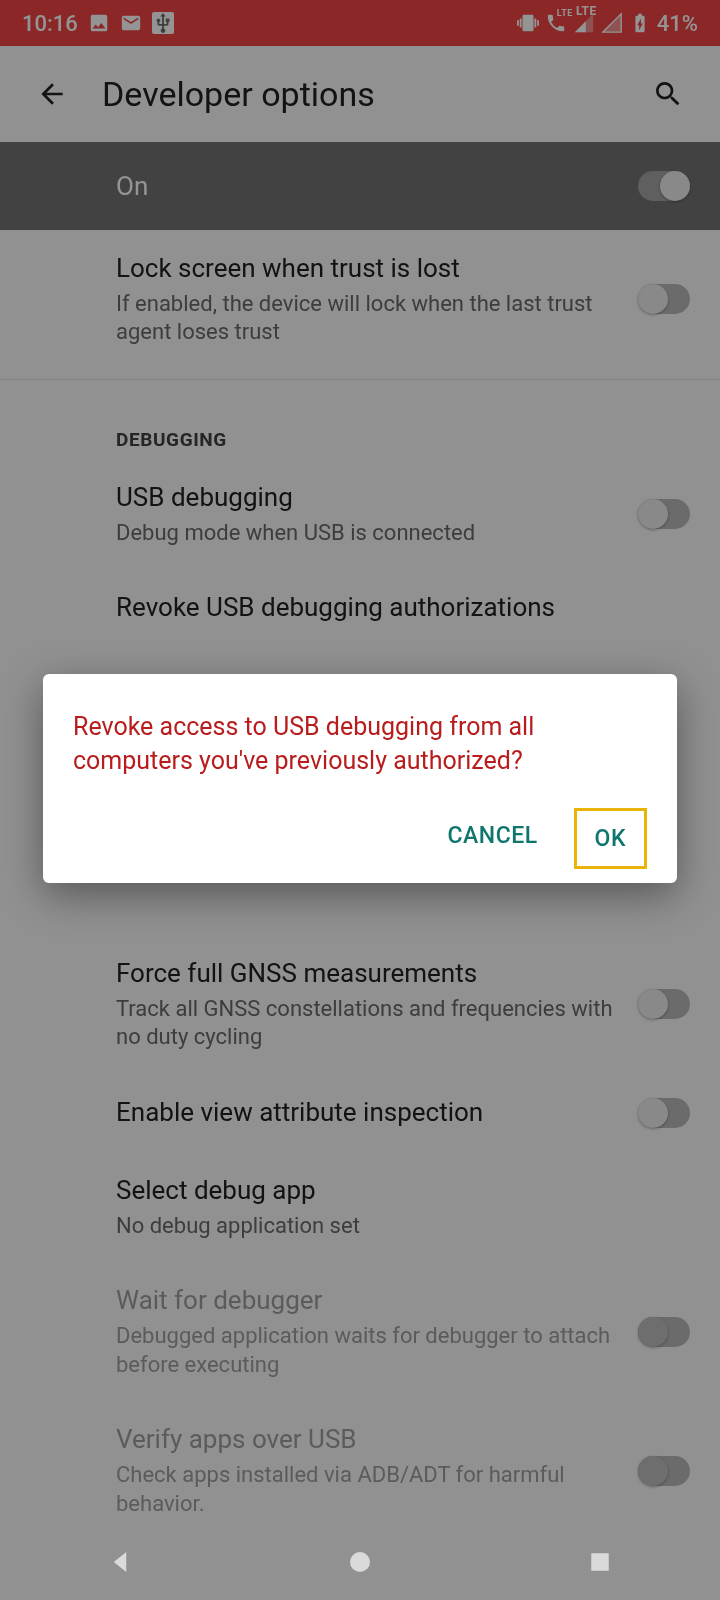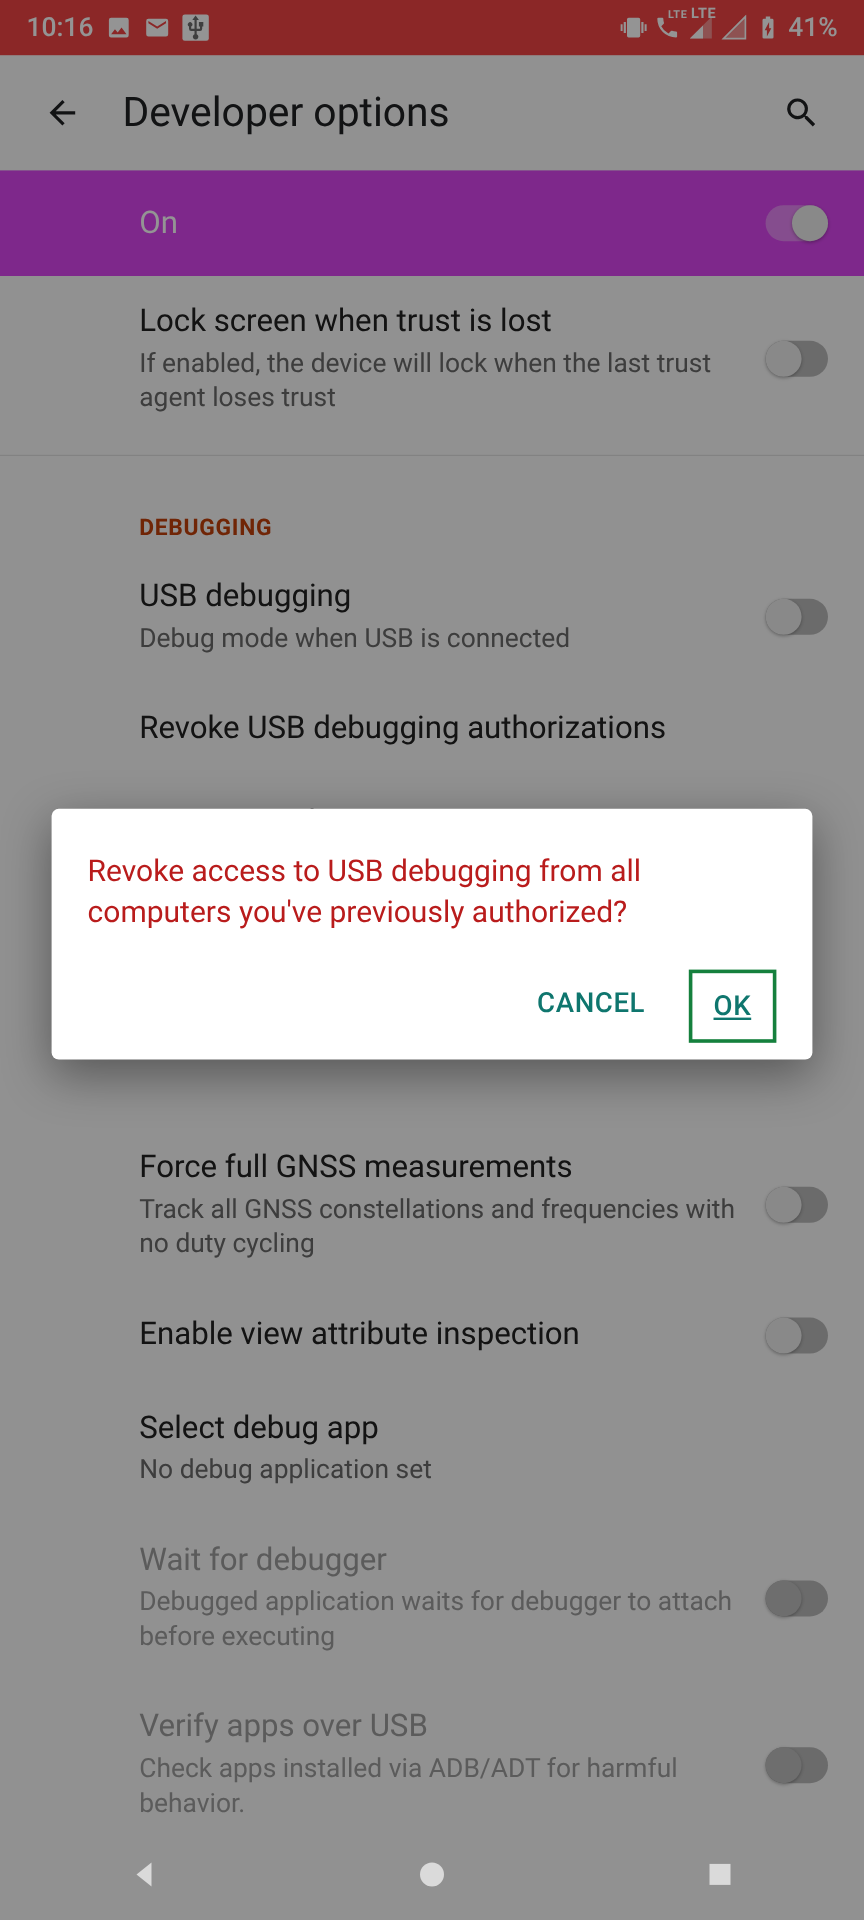--- a/index.html
+++ b/index.html
@@ -6,42 +6,42 @@
     body { width:720px; height:1600px; background:#fafafa; position:relative; overflow:hidden; }
     .status-bar { height:46px; background:#ef4444; color:#fff; display:flex; align-items:center; justify-content:space-between; padding:0 22px; font-size:22px; font-weight:500; }
     .status-left, .status-right { display:flex; align-items:center; gap:10px; }
     .status-right { gap:6px; }
     .sb-ico { width:22px; height:22px; display:inline-flex; align-items:flex-end; justify-content:center; }
     .sb-ico svg { width:100%; height:100%; fill:#fff; }
     .appbar { height:96px; display:flex; align-items:center; padding:0 32px; }
     .appbar .title { font-size:34px; color:#202124; flex:1; margin-left:30px; }
     .ico { width:40px; height:40px; display:flex; align-items:center; justify-content:center; }
     .ico svg { width:32px; height:32px; fill:#202124; }
-    .master { height:88px; background:#d946ef; color:#fff; display:flex; align-items:center; padding:0 30px 0 116px; font-size:26px; }
+    .master { height:88px; background:#737373; color:#fff; display:flex; align-items:center; padding:0 30px 0 116px; font-size:26px; }
     .master .sw { margin-left:auto; }
     .sw { width:52px; height:30px; border-radius:15px; background:#b9b9b9; position:relative; }
     .sw .knob { width:30px; height:30px; border-radius:50%; background:#ececec; position:absolute; top:0; left:0; box-shadow:0 1px 3px rgba(0,0,0,.3); }
     .sw.on { background:#4db6ac55; }
     .sw.on .knob { background:#ececec; left:22px; }
     .master .sw.on { background:rgba(255,255,255,.35); }
     .master .sw.on .knob { background:#ececec; }
     .item { padding:22px 30px 22px 116px; display:flex; align-items:center; }
     .item .txt { flex:1; padding-right:12px; }
     .item .t { font-size:26px; color:#212121; line-height:1.3; }
     .item .s { font-size:22px; color:#6a6a6a; margin-top:4px; line-height:1.3; }
     .item.disabled .t, .item.disabled .s { color:#9e9e9e; }
     .item.disabled .sw .knob { background:#bdbdbd; }
     .divider { height:1px; background:#e0e0e0; margin-top:10px; }
-    .section { font-size:19px; font-weight:700; color:#c2410c; padding:48px 30px 8px 116px; letter-spacing:.6px; }
+    .section { font-size:19px; font-weight:700; color:#404040; padding:48px 30px 8px 116px; letter-spacing:.6px; }
     .scrim { position:absolute; inset:0; background:rgba(0,0,0,.42); }
     .dialog { position:absolute; left:43px; right:43px; top:674px; background:#fff; border-radius:6px; padding:36px 30px 14px; box-shadow:0 12px 40px rgba(0,0,0,.4); }
     .dialog .msg { font-size:25px; color:#b91c1c; line-height:1.35; }
     .dialog .btns { display:flex; justify-content:flex-end; gap:18px; margin-top:30px; }
     .dialog .btn { font-size:23px; font-weight:500; color:#0f766e; padding:14px 18px; letter-spacing:.5px; }
-    .highlight { border:3px solid #15803d; padding:6px 12px;text-decoration:underline; }
+    .highlight { border:3px solid #eab308; padding:6px 12px; }
     .navbar { position:absolute; bottom:0; left:0; right:0; height:72px; display:flex; align-items:center; justify-content:space-around; }
     .nav-ico svg { width:30px; height:30px; fill:#dadada; }
     .lte { font-size:12px; font-weight:700; letter-spacing:.5px; }
   </style>
 </head>
 <body>
 
 <div class="status-bar">
   <div class="status-left">
     <span>10:16</span>

